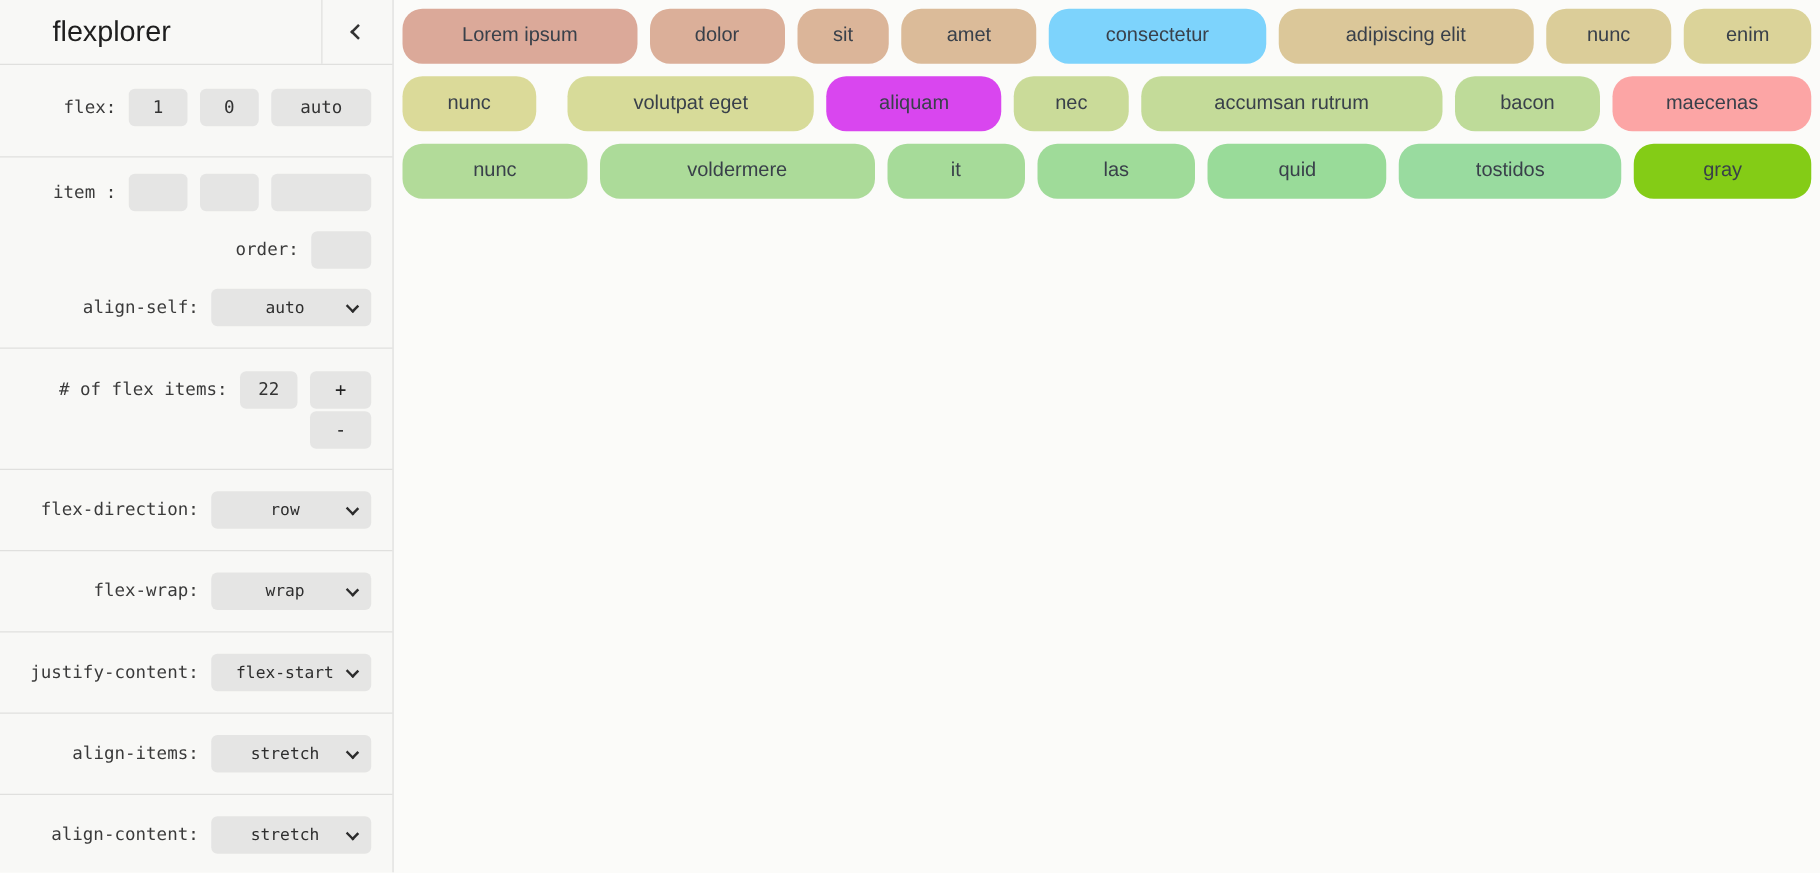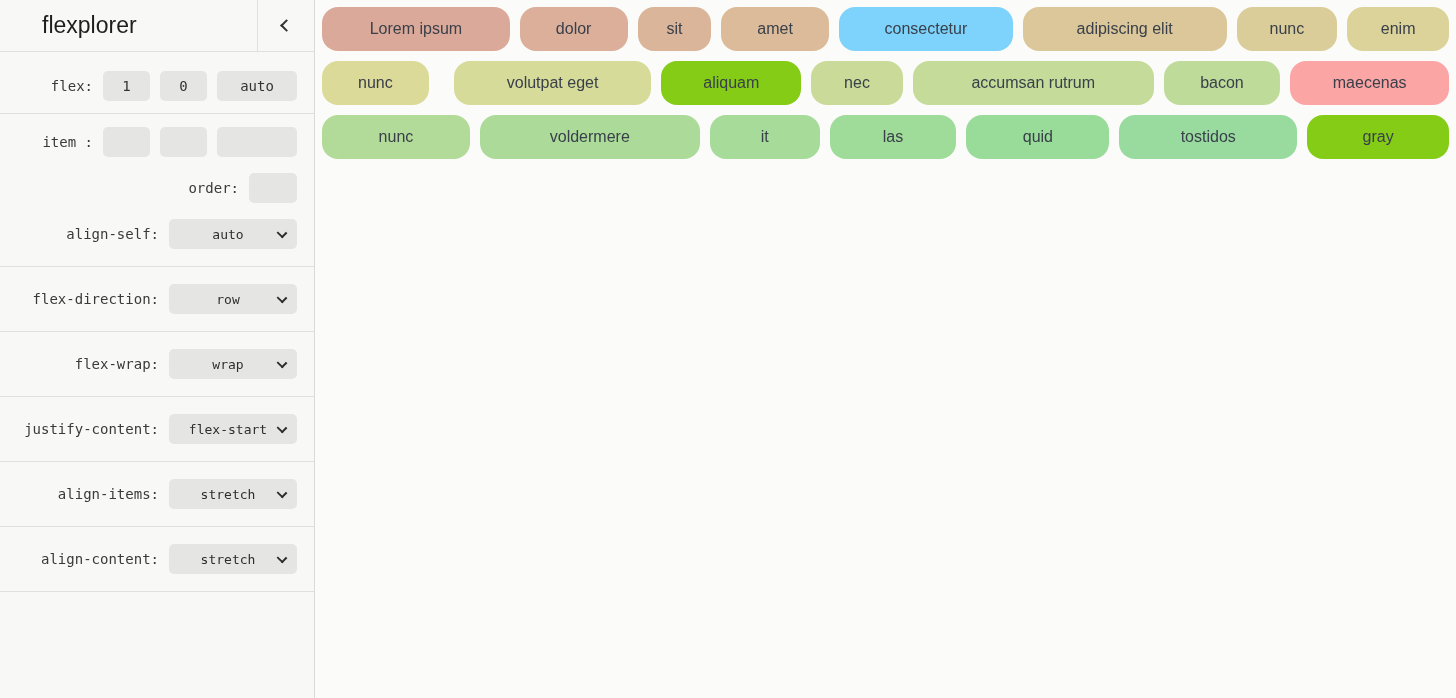--- a/index.html
+++ b/index.html
@@ -56,21 +56,21 @@
     display: inline-block;
   }
   .panel-section {
     border-bottom: 1px solid #e0e0de;
     padding: 17px 17px 17px 0;
     display: flex;
     flex-direction: column;
     align-items: flex-end;
     row-gap: 16px;
   }
-  .panel-section.flex-sec { padding-top: 19px; padding-bottom: 12px; }
+  .panel-section.flex-sec { padding-top: 19px; padding-bottom: 24px; }
   .panel-section.item-sec { padding-top: 13px; }
   .panel-section.count-sec { padding-top: 18px; padding-bottom: 16px; }
   .row {
     display: flex;
     align-items: center;
     justify-content: flex-end;
     column-gap: 10px;
   }
   label {
     font-size: 14px;
@@ -195,20 +195,30 @@
     </div>
     <div class="row">
       <label>align-self:</label>
       <div class="select">
         <span class="select-value">auto</span>
         <span class="chevron-down"></span>
       </div>
     </div>
   </section>
 
+  <section class="panel-section count-sec">
+    <div class="row count-row">
+      <label># of flex items:</label>
+      <input class="sbox w46" value="22" style="">
+      <div class="stepper">
+        <button class="step-btn">+</button>
+        <button class="step-btn">-</button>
+      </div>
+    </div>
+  </section>
 
   <section class="panel-section">
     <div class="row">
       <label>flex-direction:</label>
       <div class="select">
         <span class="select-value">row</span>
         <span class="chevron-down"></span>
       </div>
     </div>
   </section>
@@ -259,21 +269,21 @@
       <div class="flex-item" style="background: rgb(219, 169, 153); flex-basis: 178px;">Lorem ipsum</div>
       <div class="flex-item" style="background: rgb(219, 175, 153); flex-basis: 98px;">dolor</div>
       <div class="flex-item" style="background: rgb(219, 181, 153); flex-basis: 64px;">sit</div>
       <div class="flex-item" style="background: rgb(219, 187, 153); flex-basis: 98px;">amet</div>
       <div class="flex-item" style="background: #7dd3fc; flex-basis: 164px;">consectetur</div>
       <div class="flex-item" style="background: rgb(219, 199, 153); flex-basis: 194px;">adipiscing elit</div>
       <div class="flex-item" style="background: rgb(219, 205, 153); flex-basis: 91px;">nunc</div>
       <div class="flex-item" style="background: rgb(219, 211, 153); flex-basis: 92px;">enim</div>
       <div class="flex-item" style="background: rgb(219, 218, 153); flex-basis: 99px;">nunc</div>
       <div class="flex-item" style="background: rgb(215, 219, 153); flex-basis: 190px; margin-left: 20px;">volutpat eget</div>
-      <div class="flex-item" style="background: #84cc16; flex-basis: 132px;">aliquam</div>
+      <div class="flex-item" style="background: #d946ef; flex-basis: 132px;">aliquam</div>
       <div class="flex-item" style="background: rgb(202, 219, 153); flex-basis: 84px;">nec</div>
       <div class="flex-item" style="background: rgb(196, 219, 153); flex-basis: 233px;">accumsan rutrum</div>
       <div class="flex-item" style="background: rgb(190, 219, 153); flex-basis: 109px;">bacon</div>
       <div class="flex-item" style="background: #fca5a5; flex-basis: 151px;">maecenas</div>
       <div class="flex-item" style="background: rgb(178, 219, 153); flex-basis: 138px;">nunc</div>
       <div class="flex-item" style="background: rgb(172, 219, 153); flex-basis: 210px;">voldermere</div>
       <div class="flex-item" style="background: rgb(166, 219, 153); flex-basis: 100px;">it</div>
       <div class="flex-item" style="background: rgb(159, 219, 153); flex-basis: 117px;">las</div>
       <div class="flex-item" style="background: rgb(153, 219, 153); flex-basis: 133px;">quid</div>
       <div class="flex-item" style="background: rgb(153, 219, 159); flex-basis: 168px;">tostidos</div>

